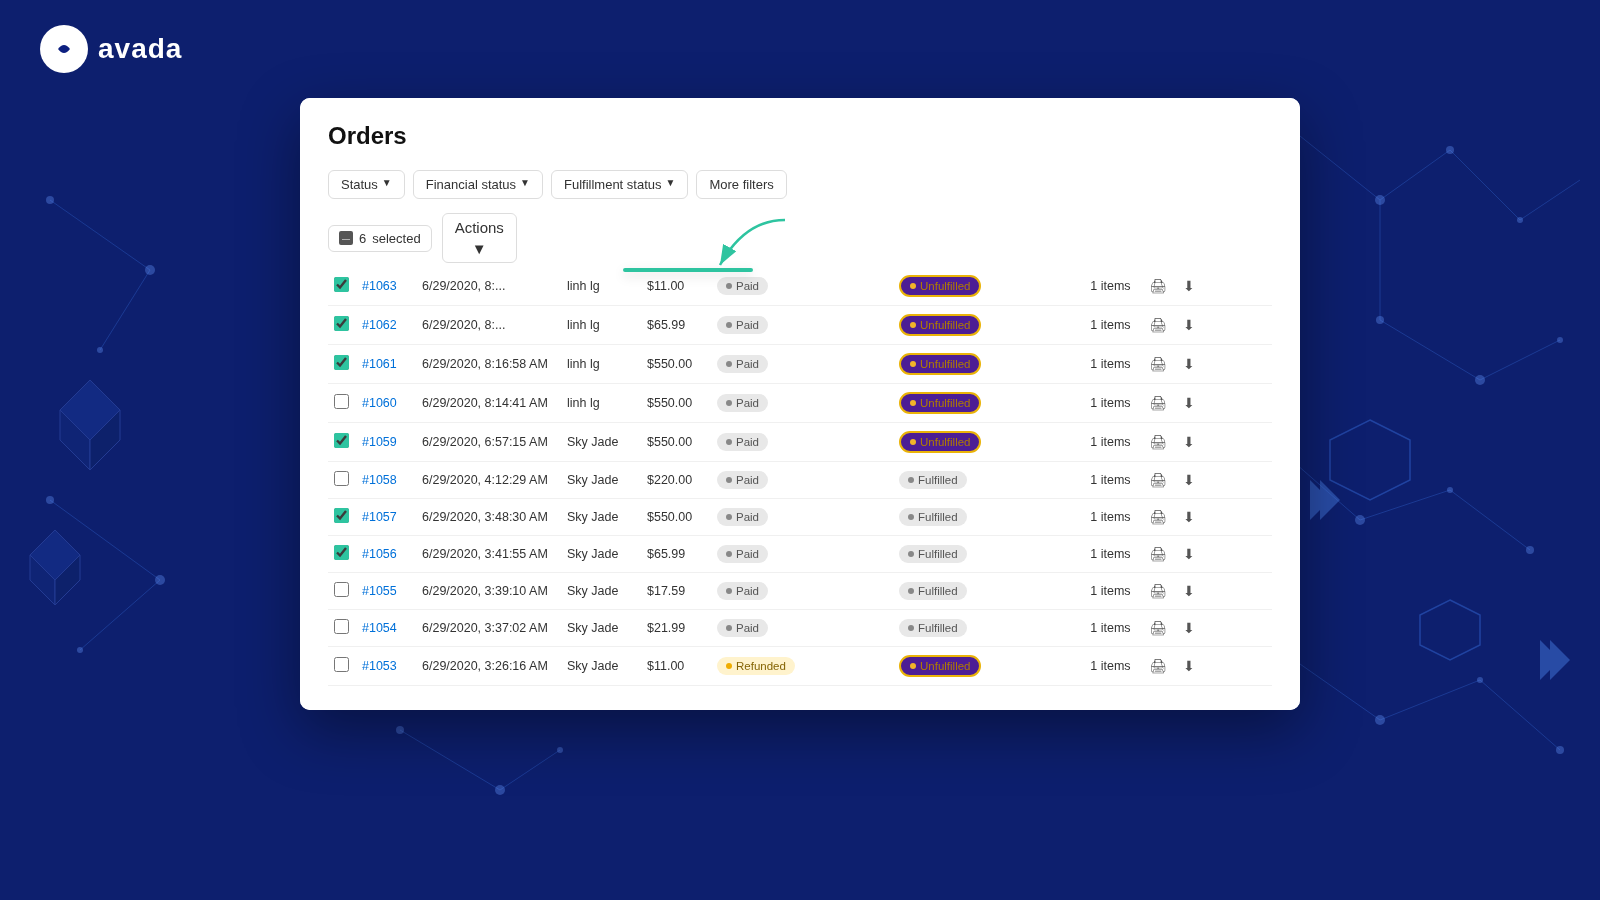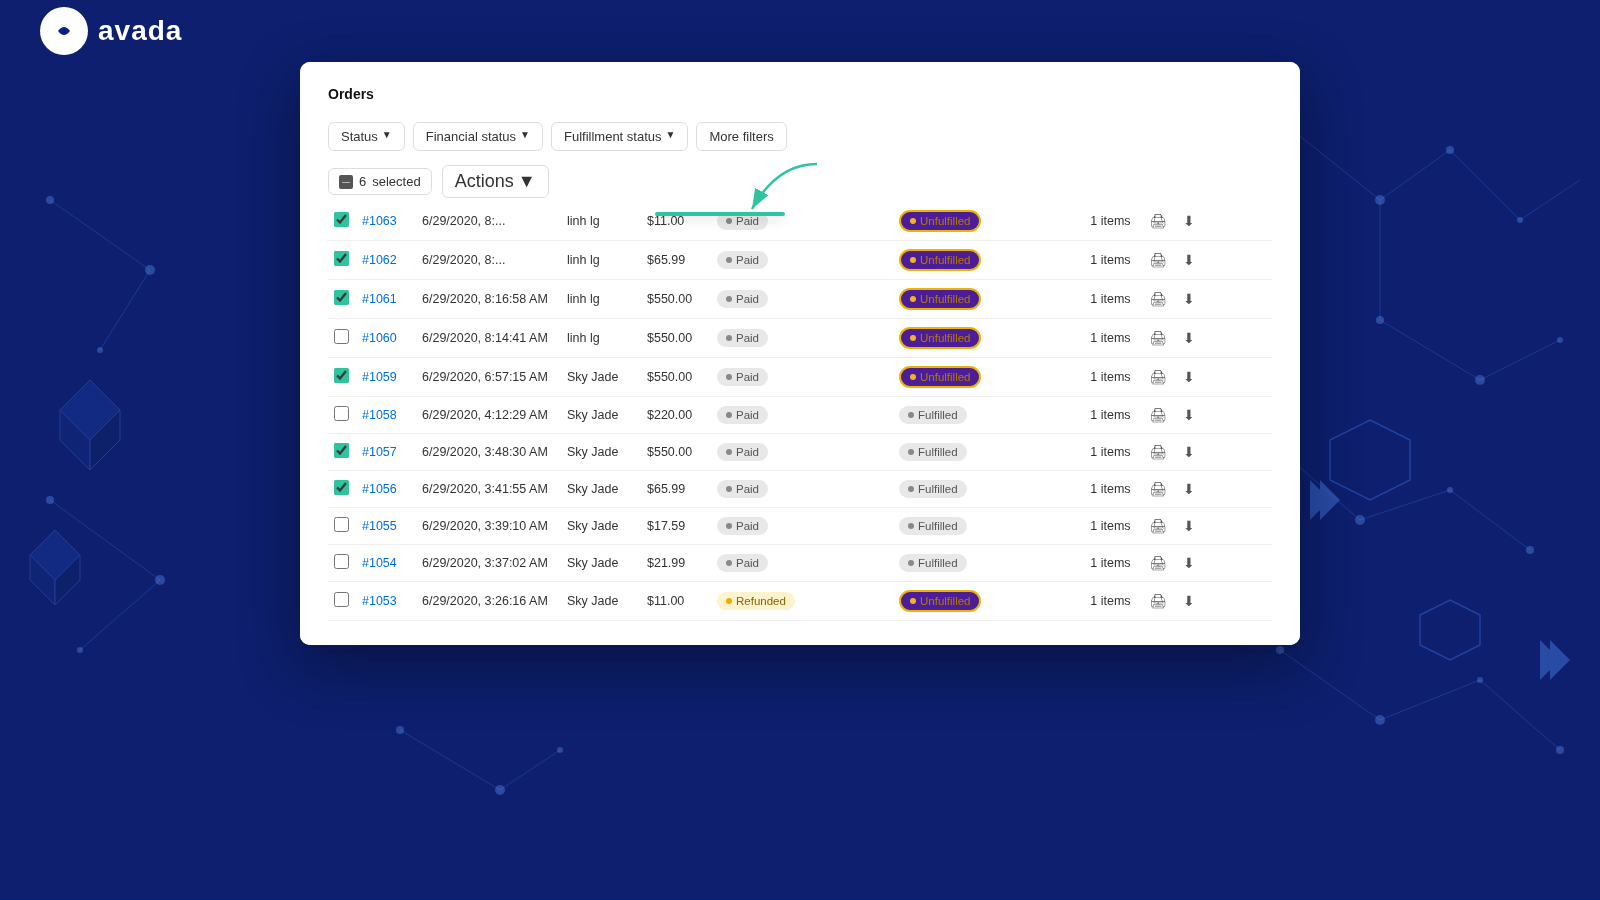--- a/index.html
+++ b/index.html
@@ -9,21 +9,21 @@
       height: 900px;
       overflow: hidden;
       font-family: -apple-system, BlinkMacSystemFont, 'Segoe UI', sans-serif;
       position: relative;
     }
 
     
     .top-header {
       display: flex;
       align-items: center;
-      padding: 7px 40px;
+      padding: 25px 40px;
       position: relative;
       z-index: 1;
     }
 
     .logo-area {
       display: flex;
       align-items: center;
       gap: 10px;
       margin-right: 40px;
     }
@@ -105,21 +105,21 @@
     }
 
     
     .browser-content {
       background: white;
       padding: 24px 28px;
       min-height: 580px;
     }
 
     .orders-title {
-      font-size: 14px;
+      font-size: 24px;
       font-weight: 700;
       color: #111;
       margin-bottom: 20px;
     }
 
     
     .filter-bar {
       display: flex;
       gap: 8px;
       margin-bottom: 14px;
@@ -173,25 +173,26 @@
       justify-content: center;
       color: white;
       font-size: 8px;
     }
 
     .actions-btn {
       padding: 5px 12px;
       border: 1px solid #ddd;
       border-radius: 6px;
       background: white;
-      font-size: 18px;
+      font-size: 15px;
       color: #333;
       cursor: pointer;
       display: flex;
       gap: 4px;
+      flex-direction: column;
     }
 
     
     .dropdown-menu {
       position: absolute;
       top: 32px;
       left: 96px;
       background: white;
       border: 2px solid #2ec4a0;
       border-radius: 6px;

